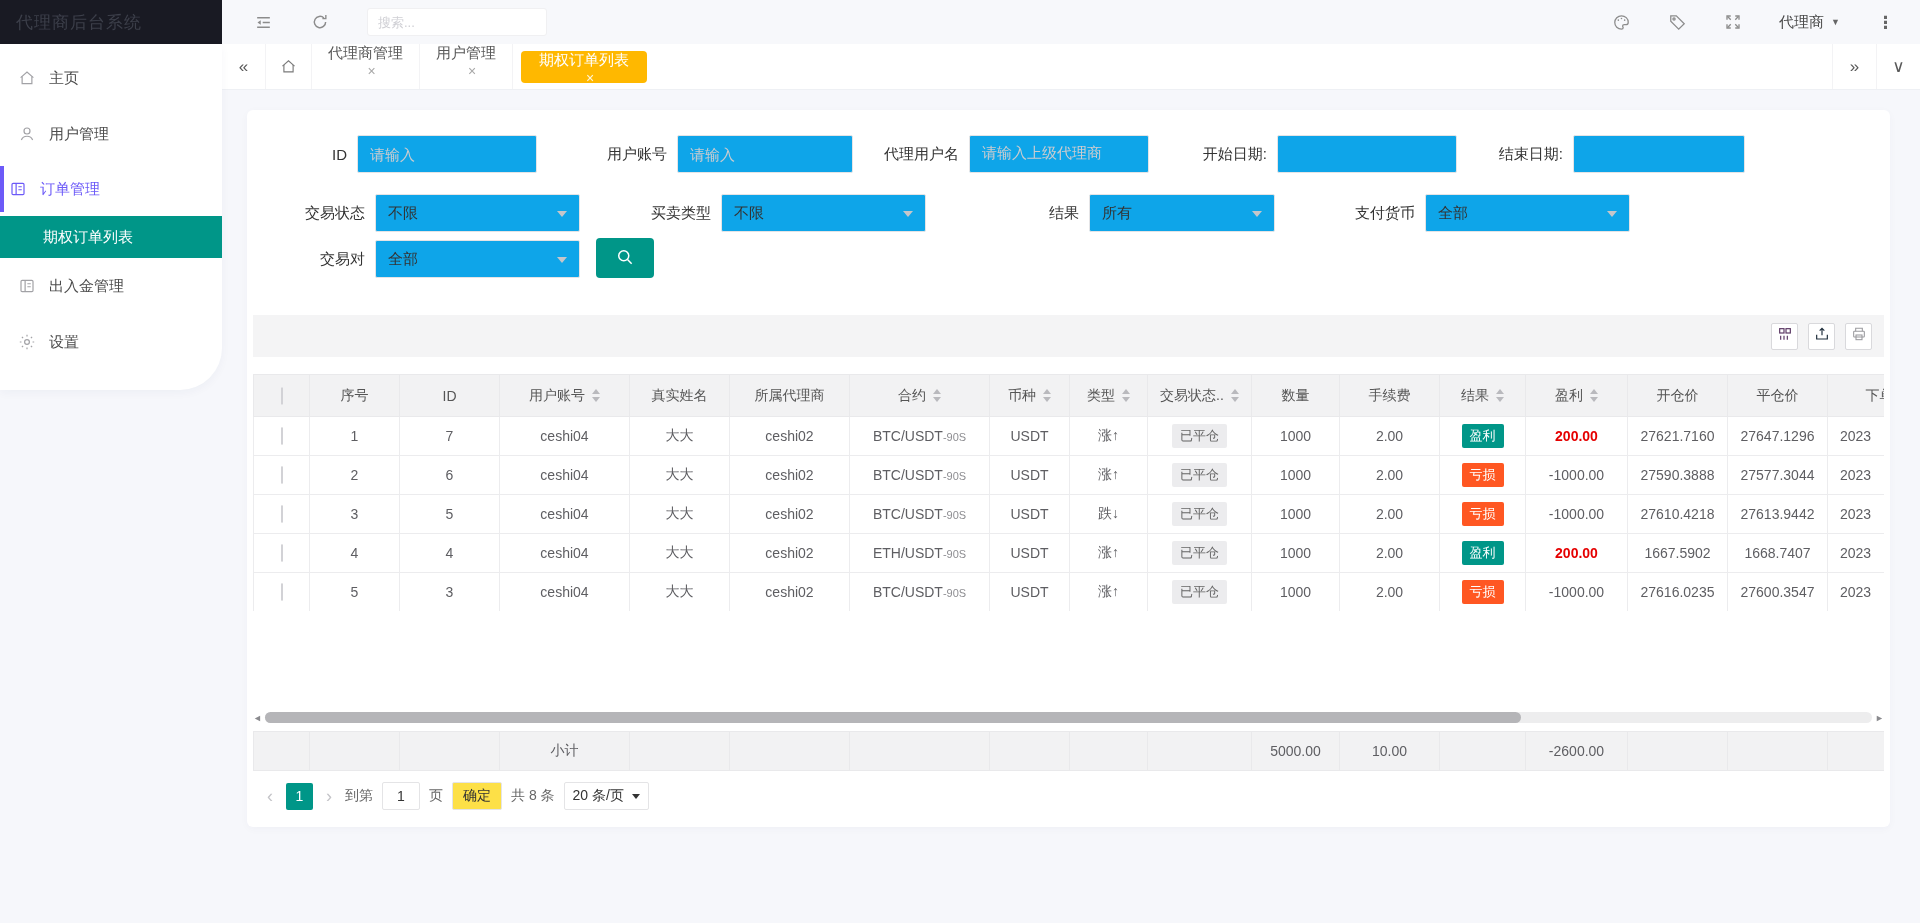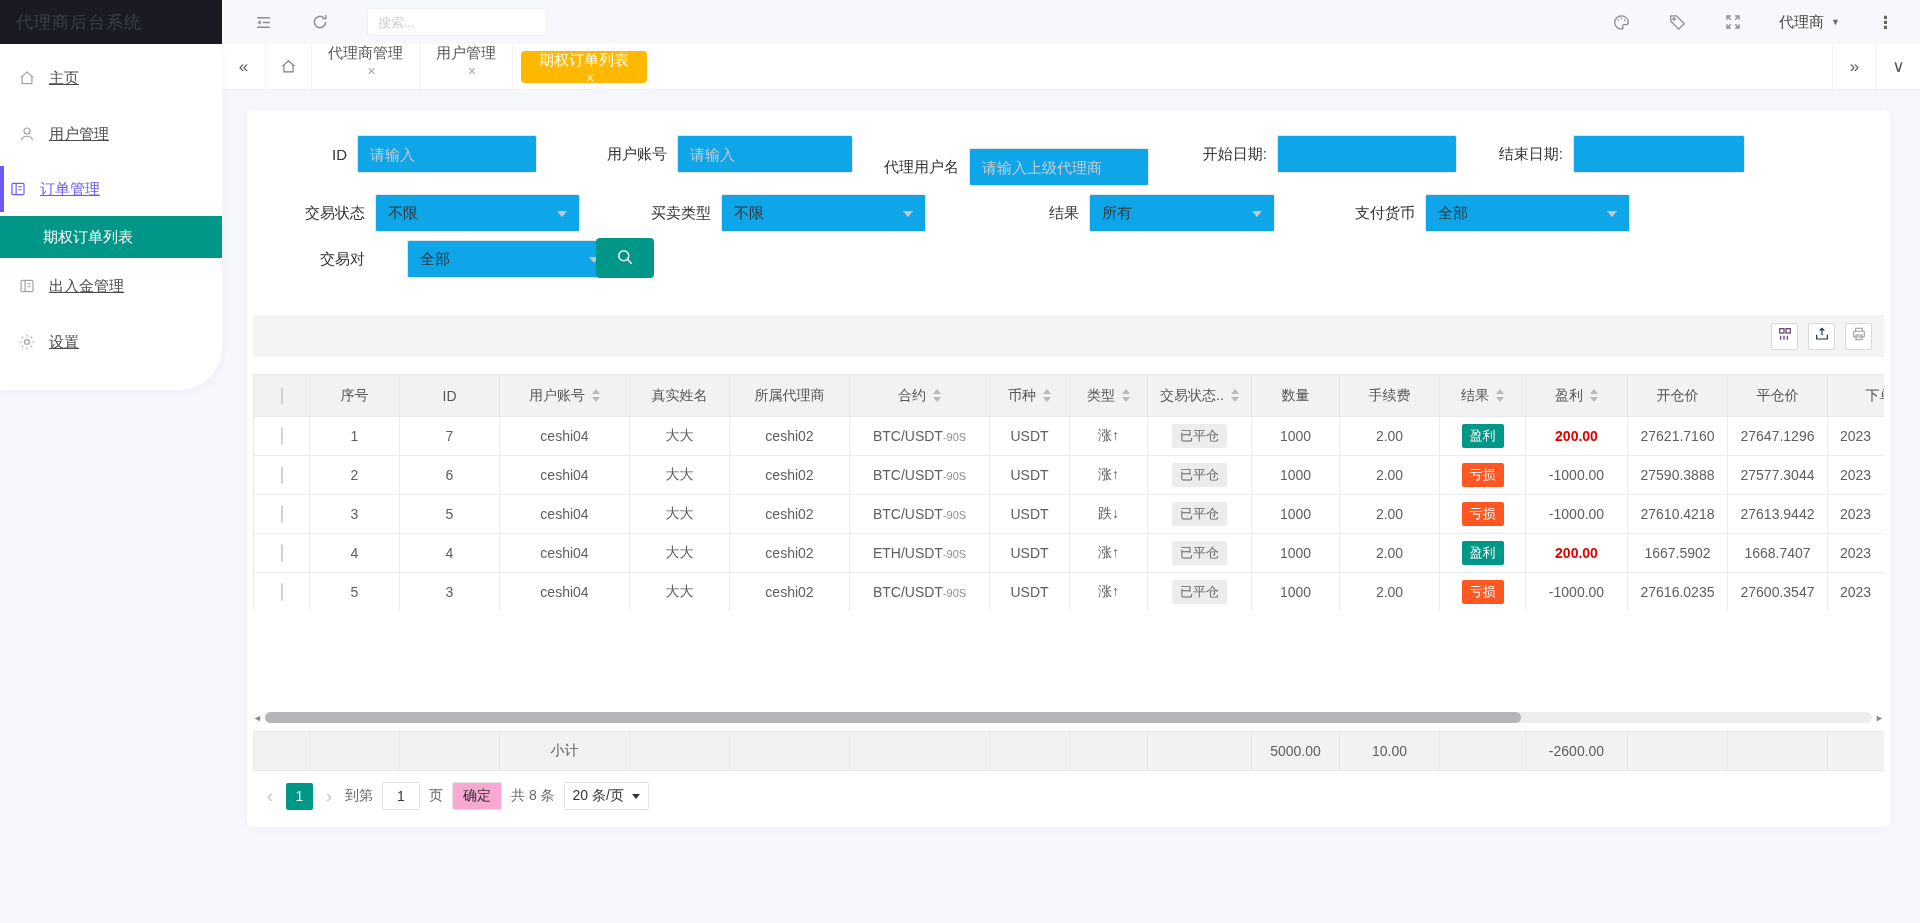--- a/index.html
+++ b/index.html
@@ -44,21 +44,21 @@
   .tab.active .x { color:rgba(255,255,255,.85); }
   .tabbar-spacer { flex:1; }
 
   
   .sidebar { left:0; top:44px; width:222px; height:346px; background:#fff;
              border-bottom-right-radius:42px; box-shadow:0 3px 10px rgba(30,40,90,.04);
              padding-top:6px; }
   .side-item { position:relative; height:56px; display:flex; align-items:center;
                padding-left:18px; font-size:15px; color:#4c4c4c; cursor:pointer; }
   .side-item .s-icon { width:18px; height:18px; color:#a2a2a6; display:flex; }
-  .side-item .s-label { margin-left:13px;text-decoration:underline; }
+  .side-item .s-label { margin-left:13px; }
   .side-item.purple { height:54px; color:#6c5af8;padding-left:9px; }
   .side-item.purple .s-icon { color:#6c5af8; }
   .side-item.purple .act-bar { position:absolute; left:0; top:4px; bottom:4px; width:4px; background:#6c5af8; }
   .side-sub { height:42px; display:flex; align-items:center; padding-left:43px;
               font-size:15px; color:#555; cursor:pointer; }
   .side-sub.active { background:#009688; color:#fff; }
 
   
   .panel { left:247px; top:110px; width:1643px; height:717px; background:#fff;
            border-radius:6px; box-shadow:0 2px 8px rgba(30,40,90,.03); }
@@ -123,21 +123,21 @@
                  color:#5e5e62; border:1px solid #e9e9eb; }
 
   
   .pager { position:absolute; left:16px; top:668px; height:36px; display:flex;
            align-items:center; gap:9px; font-size:14px; color:#666; }
   .pg-arrow { color:#c4c4c8; font-size:18px; padding:0 4px; cursor:pointer; }
   .pg-num { width:27px; height:27px; background:#009688; color:#fff; border-radius:2px;
             display:flex; align-items:center; justify-content:center; font-size:14px; cursor:pointer; }
   .pg-input { width:38px; height:28px; border:1px solid #e4e4e6; border-radius:2px;
               text-align:center; font-size:14px; color:#333; outline:none; font-family:inherit; }
-  .pg-btn { height:28px; padding:0 10px; background:#f9a8d4; border:1px solid #e4e4e6;
+  .pg-btn { height:28px; padding:0 10px; background:#fde047; border:1px solid #e4e4e6;
             border-radius:2px; font-size:14px; color:#333; cursor:pointer; font-family:inherit; }
   .pg-select { height:28px; border:1px solid #e4e4e6; border-radius:2px; background:#fff;
                display:flex; align-items:center; padding:0 8px; gap:8px; font-size:14px;
                color:#333; cursor:pointer; }
   .pg-select .tri { width:0; height:0; border-left:4px solid transparent;
                     border-right:4px solid transparent; border-top:5px solid #333; }
 </style>
 </head>
 <body>
 
@@ -272,21 +272,21 @@
 <div class="abs panel">
 
   <div class="f-group" style="left:0; top:25px;">
     <span class="f-label" style="width:100px;">ID</span>
     <input class="f-input" style="width: 180px;" placeholder="请输入">
   </div>
   <div class="f-group" style="left:330px; top:25px;">
     <span class="f-label" style="width:90px;">用户账号</span>
     <input class="f-input" style="width: 176px;" placeholder="请输入">
   </div>
-  <div class="f-group" style="left:608px; top:38px;">
+  <div class="f-group" style="left:608px; top:25px;font-family:Liberation Mono, monospace;">
     <span class="f-label" style="width:104px;">代理用户名</span>
     <input class="f-input" style="width: 180px;" placeholder="请输入上级代理商">
   </div>
   <div class="f-group" style="left:920px; top:25px;">
     <span class="f-label" style="width:100px;">开始日期:</span>
     <input class="f-input" style="width: 180px;">
   </div>
   <div class="f-group" style="left:1216px; top:25px;">
     <span class="f-label" style="width:100px;">结束日期:</span>
     <input class="f-input" style="width: 172px;">
@@ -314,21 +314,21 @@
     </span>
   </div>
   <div class="f-group" style="left:1028px; top:84px;">
     <span class="f-label" style="width:140px;">支付货币</span>
     <span class="f-select" style="width:205px;">
       <span>全部</span>
       <span class="chev"></span>
     </span>
   </div>
 
-  <div class="f-group" style="left:0; top:130px;gap:32px;">
+  <div class="f-group" style="left:0; top:130px;">
     <span class="f-label" style="width:118px;">交易对</span>
     <span class="f-select" style="width:205px;">
       <span>全部</span>
       <span class="chev"></span>
     </span>
   </div>
   <button class="search-btn">
     <span>
       <svg width="20" height="20" viewBox="0 0 24 24" fill="none" stroke="#fff" stroke-width="1.8">
           <circle cx="10.5" cy="10.5" r="6"></circle>

